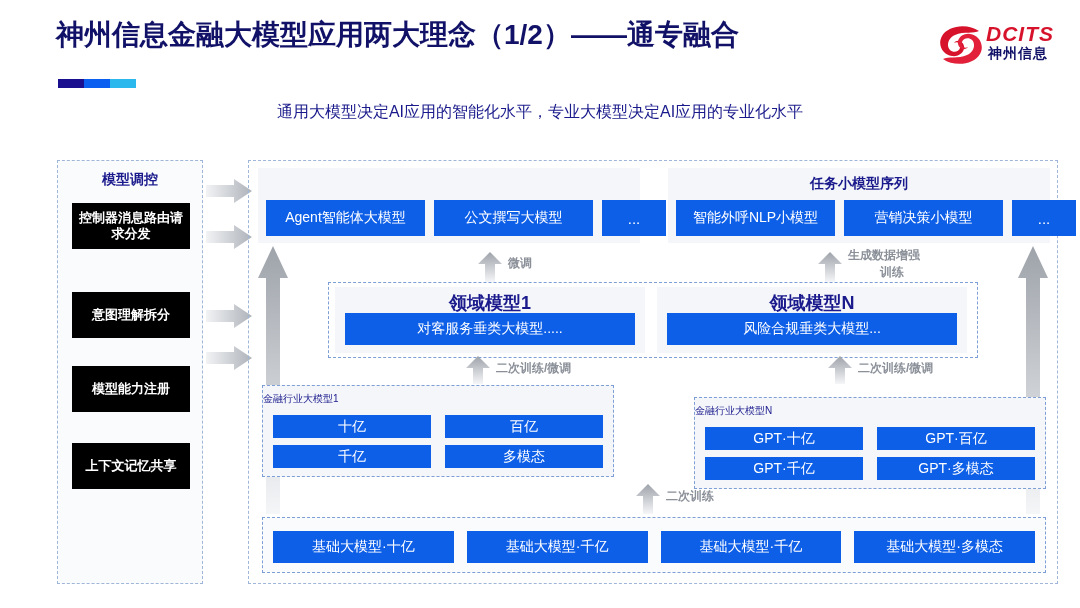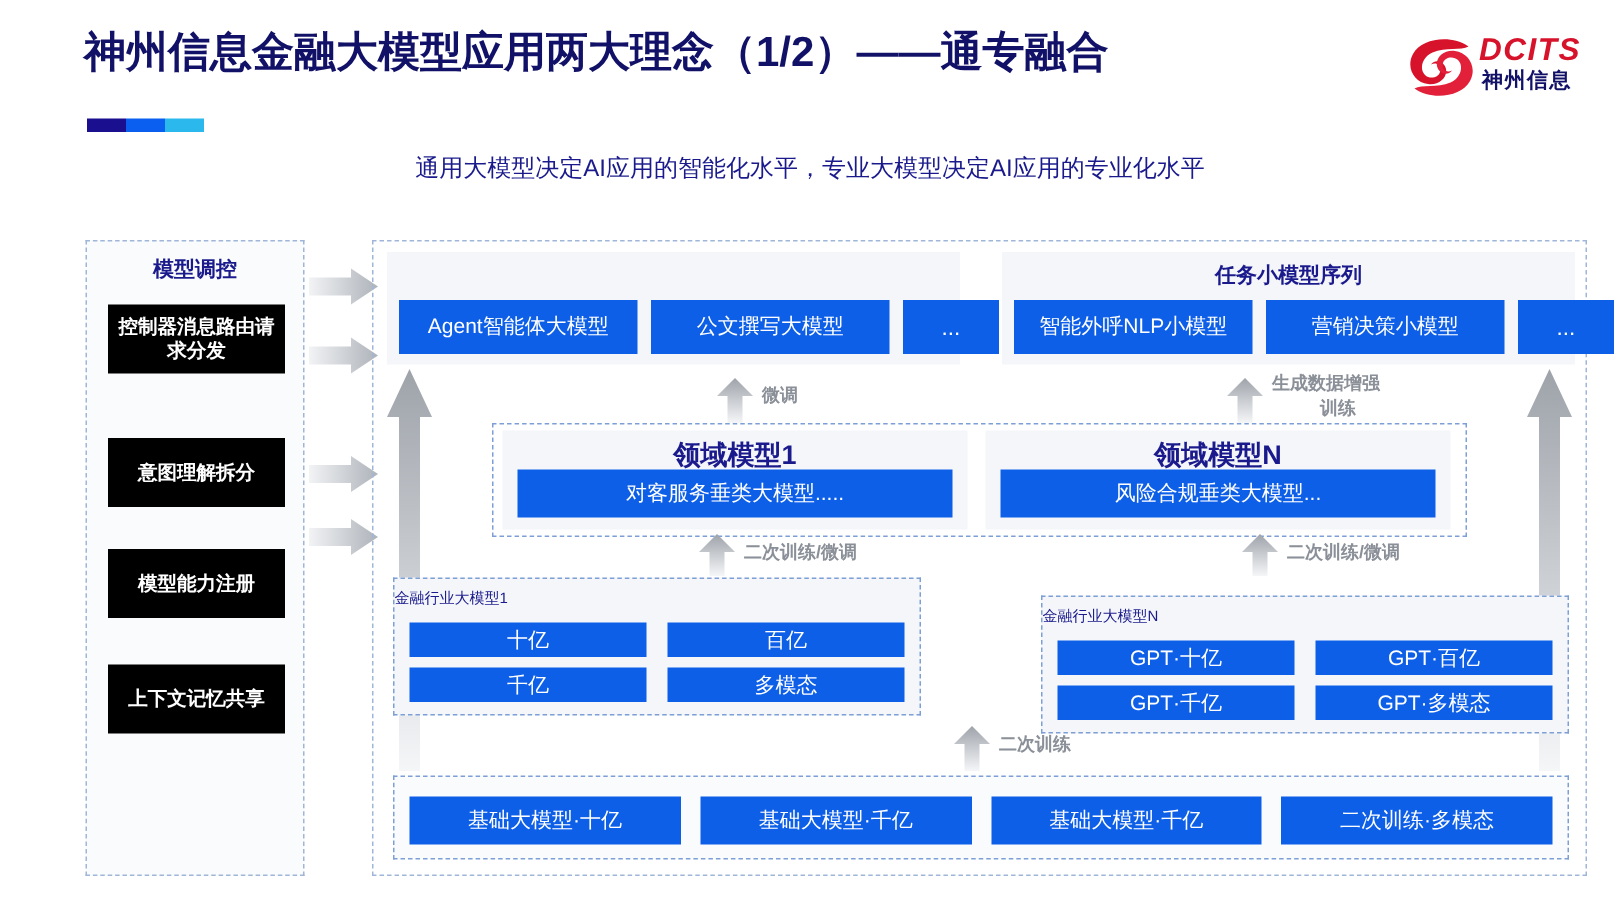--- a/index.html
+++ b/index.html
@@ -287,17 +287,17 @@
   <svg class="varrow" style="left:636px;top:484px;width:24px;height:30px;" viewBox="0 0 24 30">
     <path d="M7 30 L7 12 L0 12 L12 0 L24 12 L17 12 L17 30 Z" fill="url(#vg)"></path>
   </svg>
   <div class="arrow-label" style="left:666px;top:489px;">二次训练</div>
 
   <div class="base-frame">
     <div class="base-row">
       <div class="base-cell">基础大模型·十亿</div>
       <div class="base-cell">基础大模型·千亿</div>
       <div class="base-cell">基础大模型·千亿</div>
-      <div class="base-cell">二次训练·多模态</div>
+      <div class="base-cell">基础大模型·多模态</div>
     </div>
   </div>
 
 </div>
 
 </body></html>

